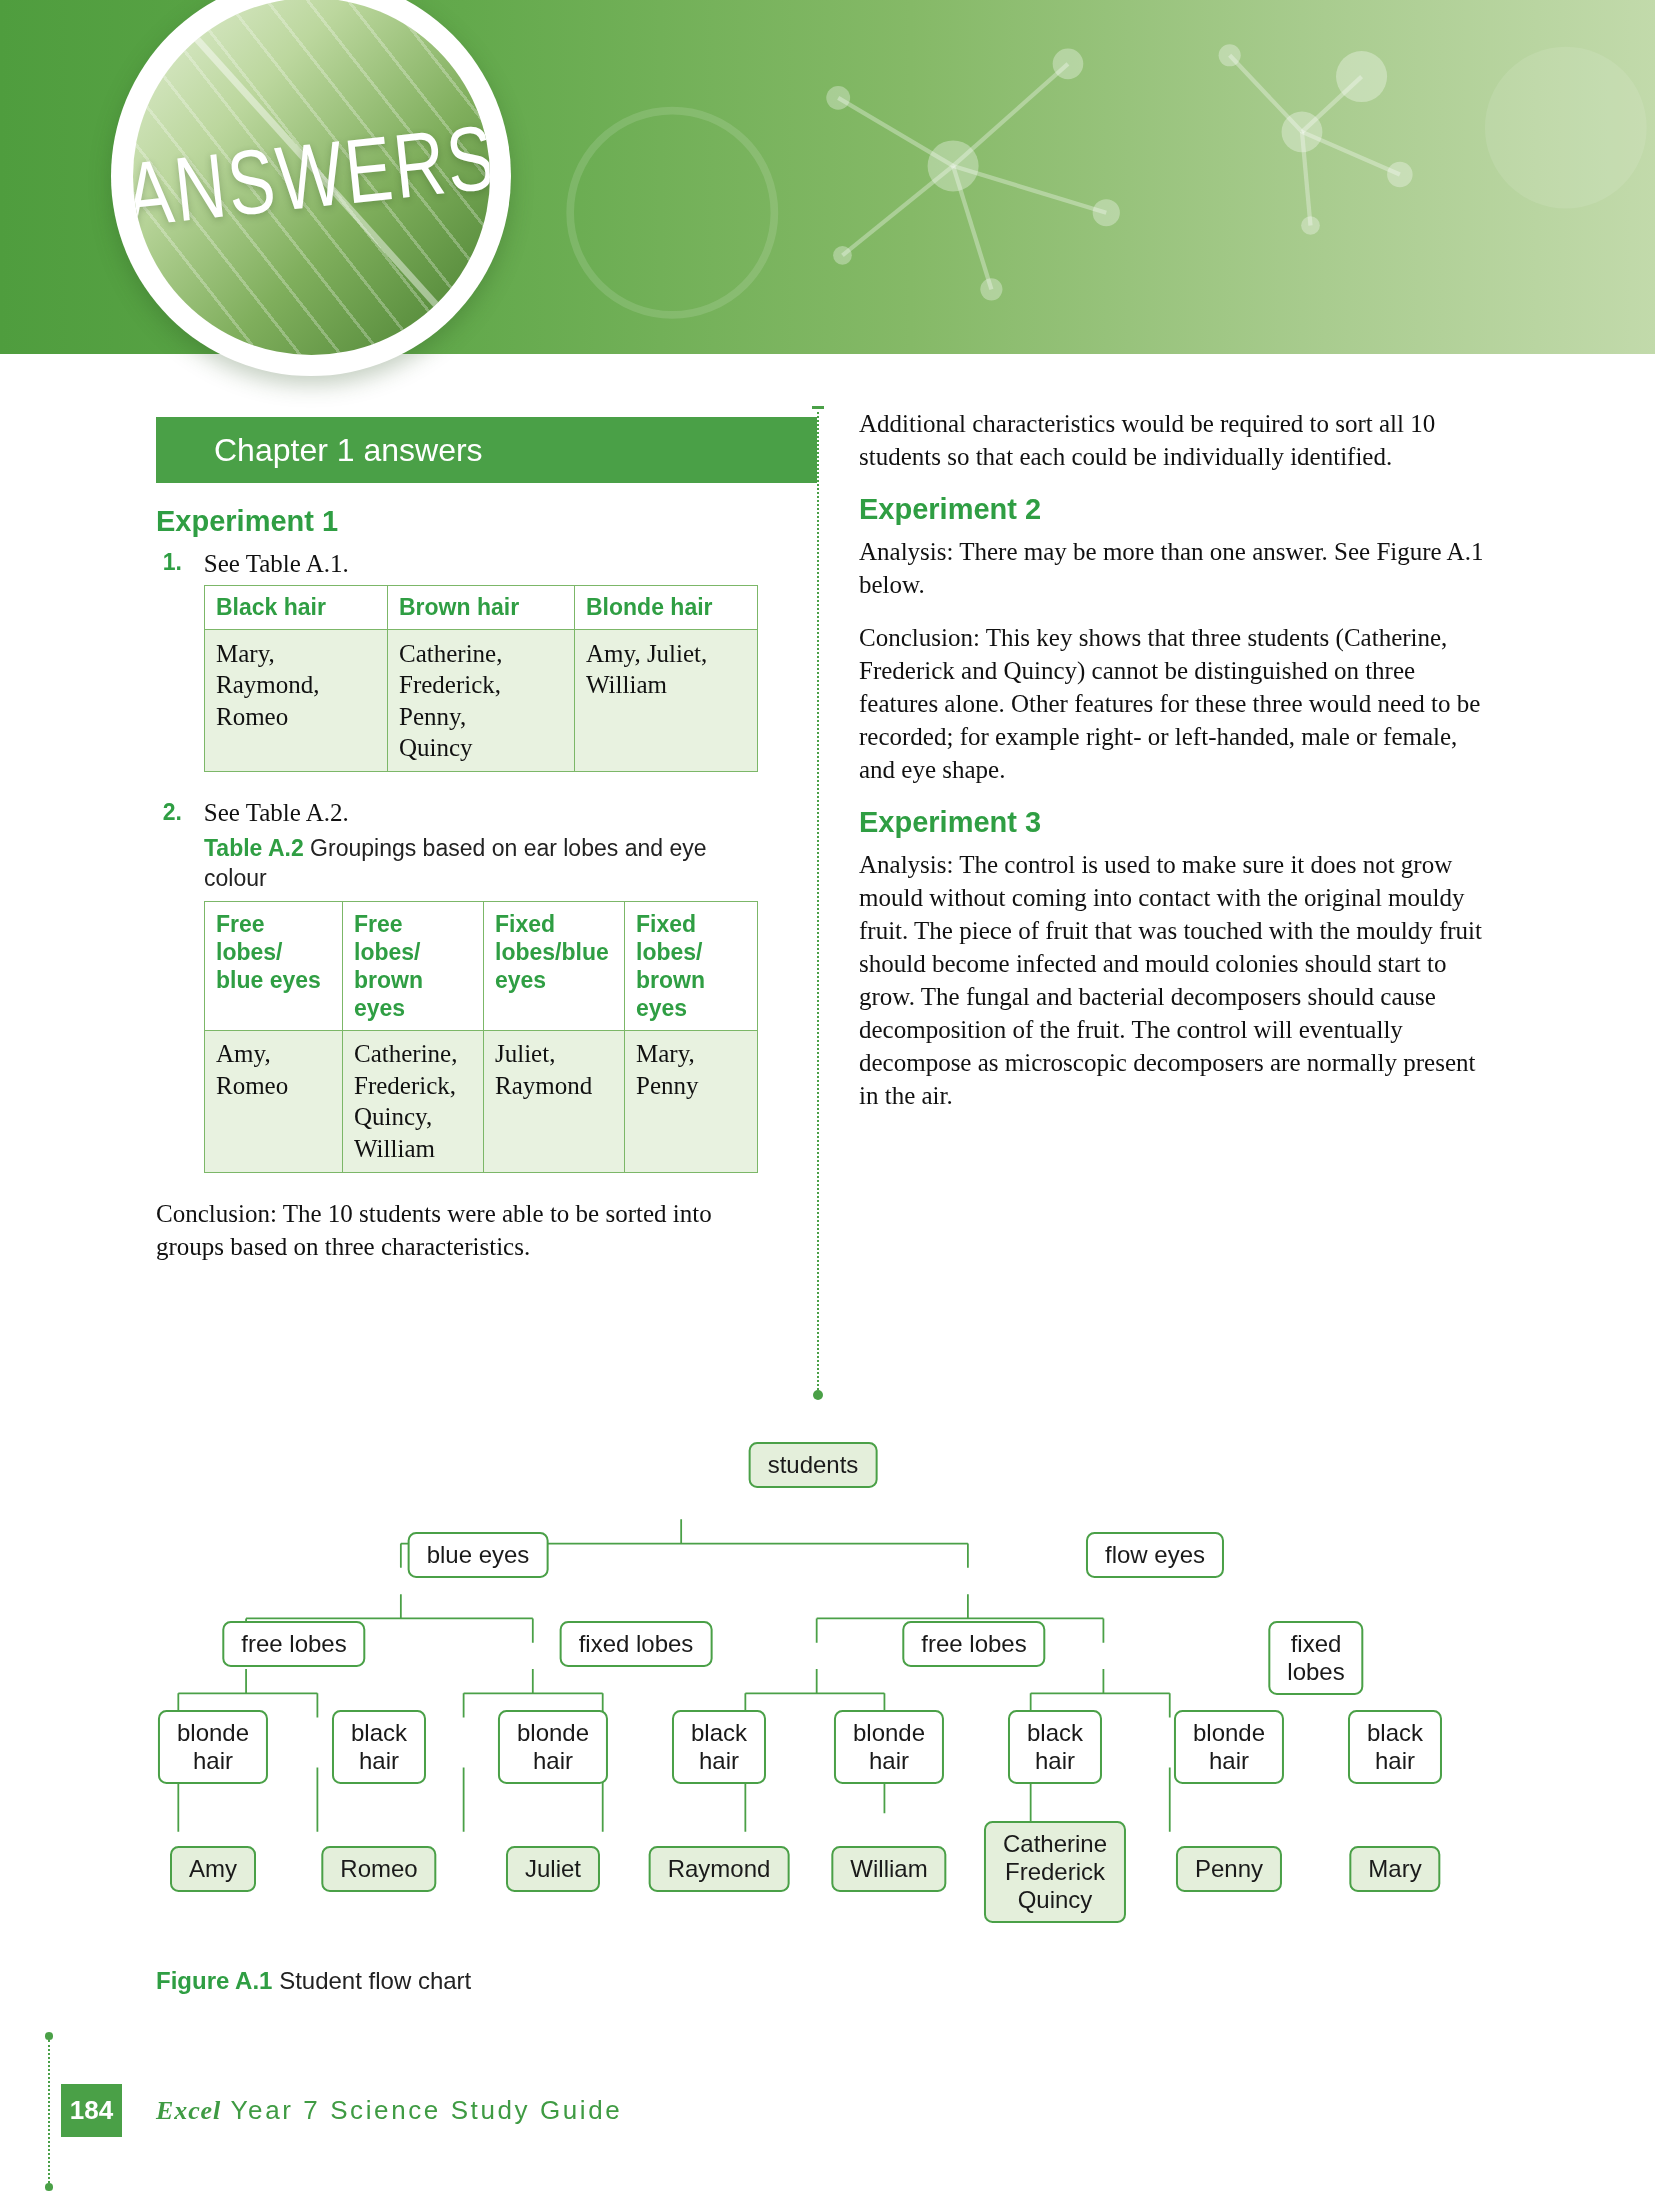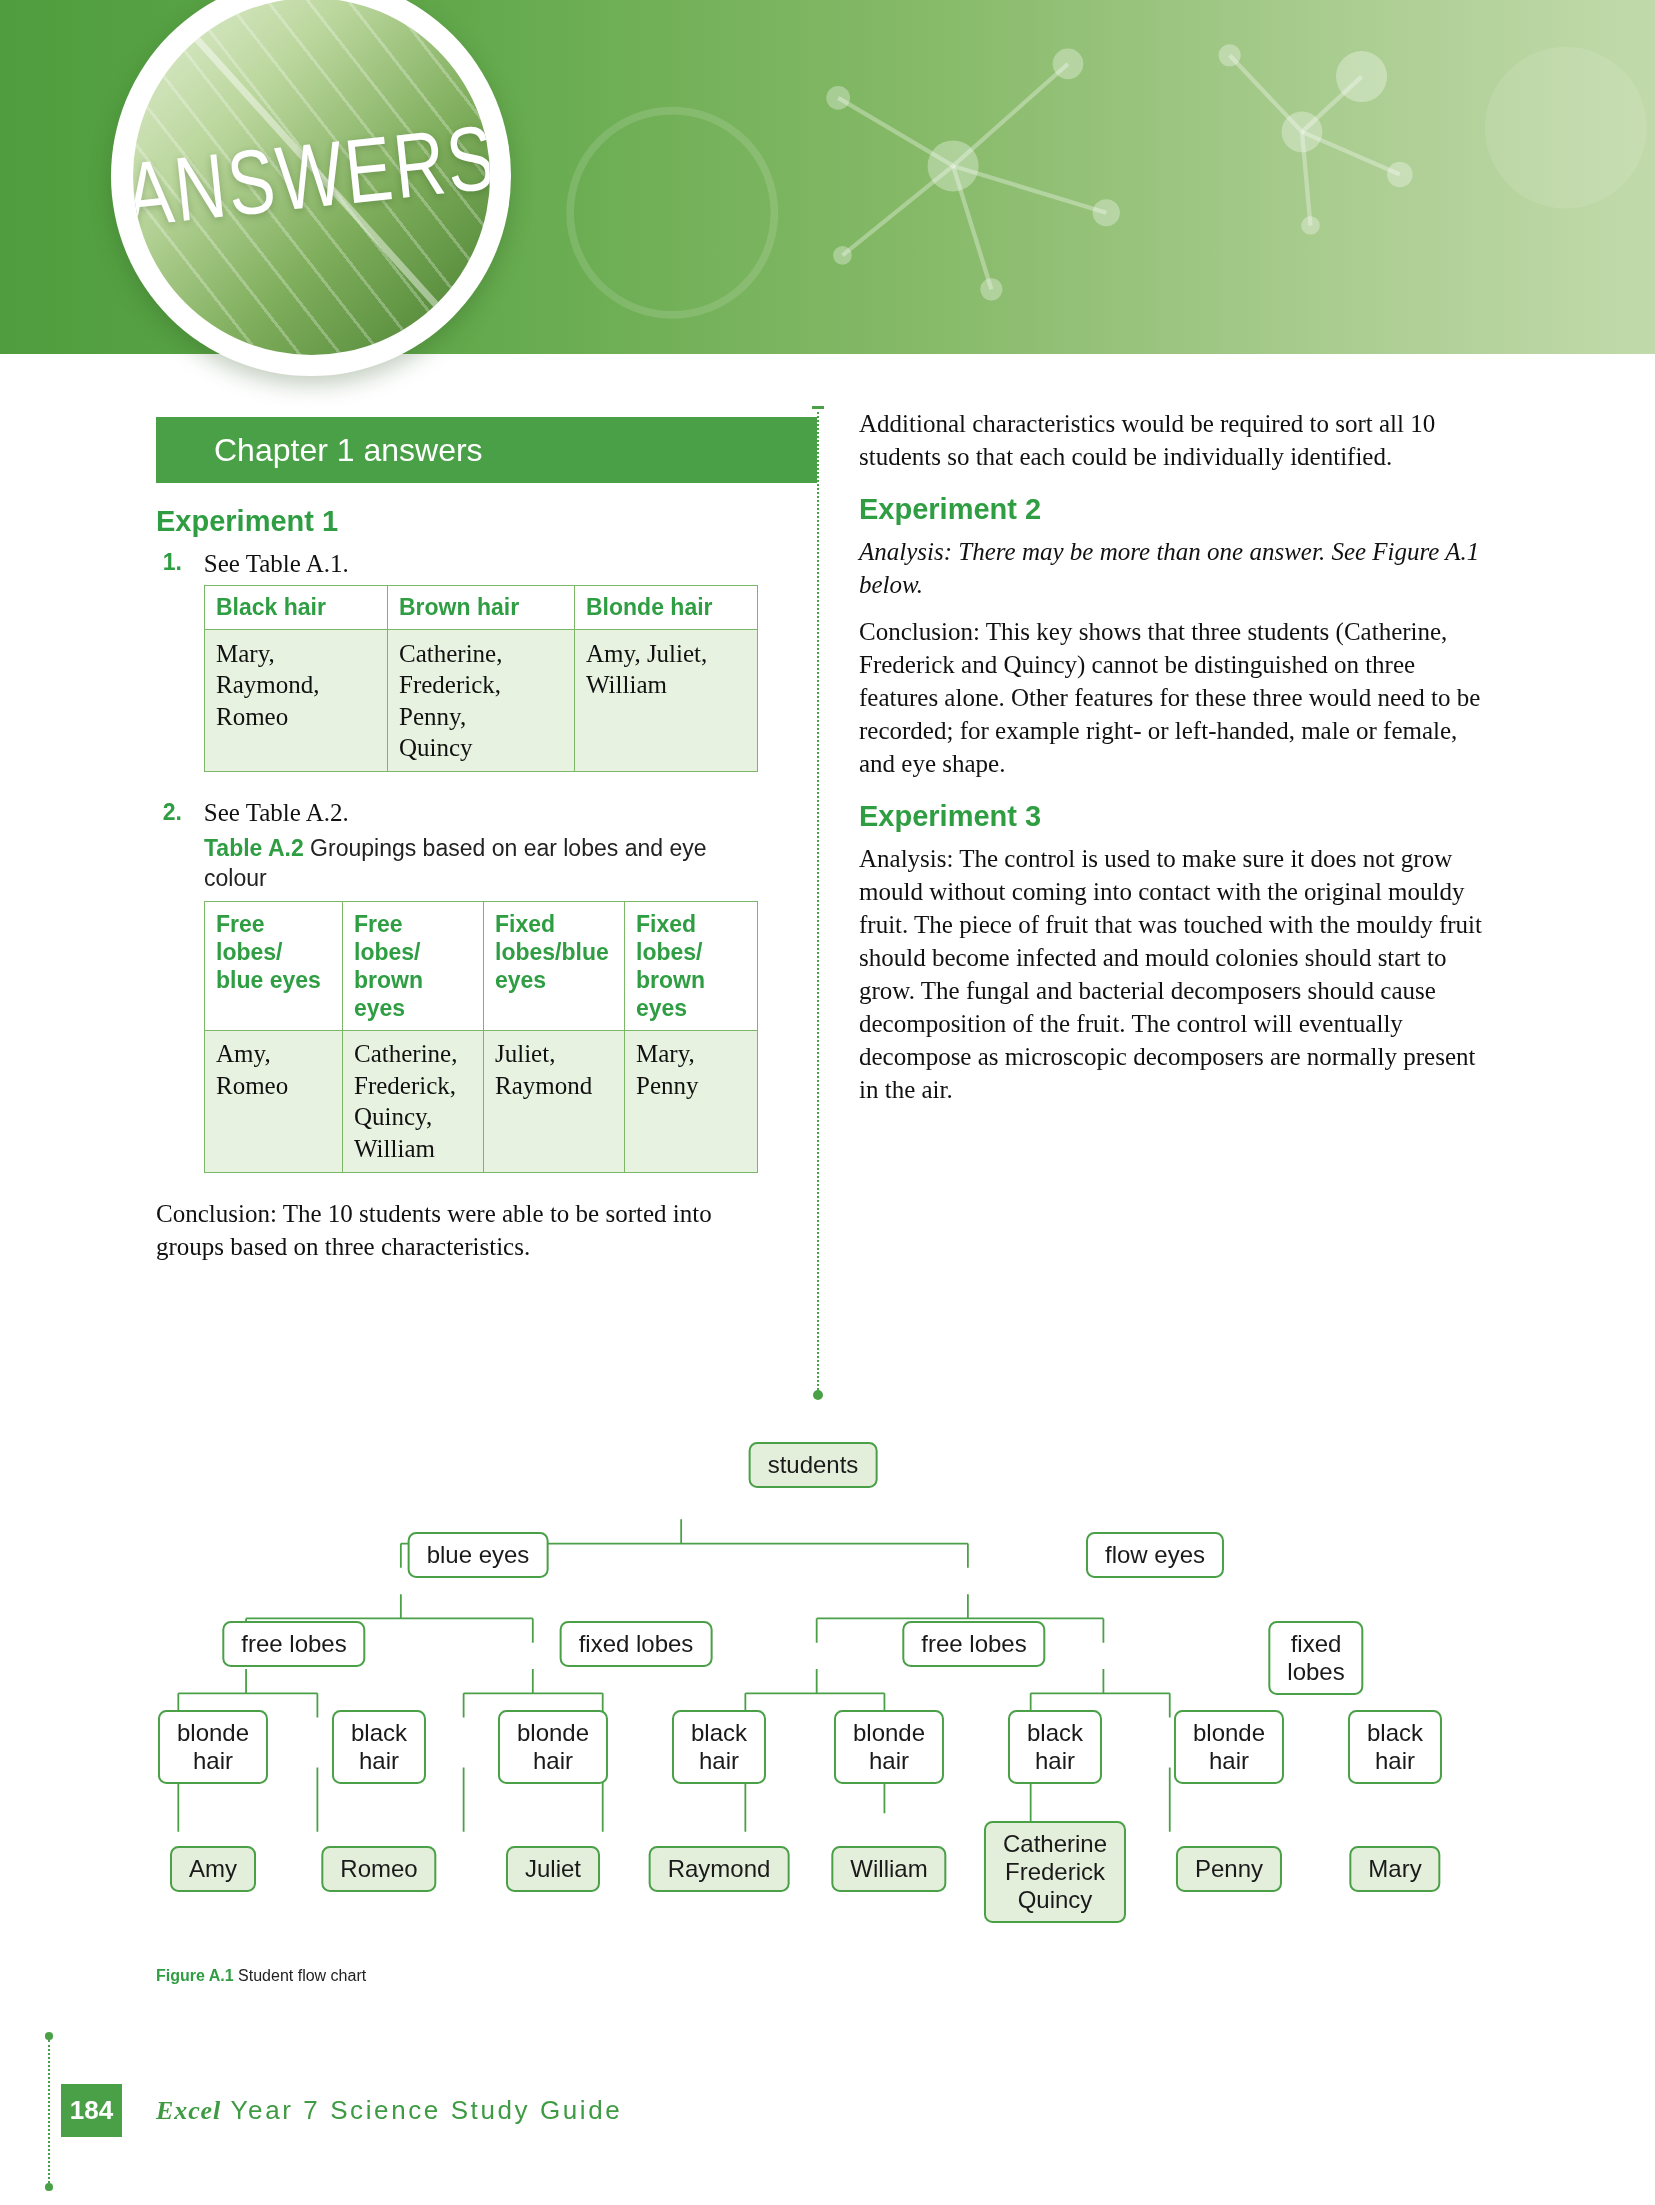--- a/index.html
+++ b/index.html
@@ -56,21 +56,21 @@
 
   
   .flowchart{position:absolute;left:0;top:1438px;width:1388px;height:562px;}
   .fc-lines{position:absolute;inset:0;width:100%;height:100%;}
   .fnode{position:absolute;transform:translateX(-50%);border:2.6px solid #4aa047;border-radius:8.5px;
           background:#ffffff;font-family:"Liberation Sans",sans-serif;font-size:24px;line-height:28px;
           color:#1a1a1a;padding:6.8px 17px;text-align:center;white-space:pre-line;}
   .fnode.tint{background:#e4efdb;}
 
   .fig-caption{position:absolute;left:156px;top:1967px;font-family:"Liberation Sans",sans-serif;
-          font-size:16px;color:#222;margin:0;}
+          font-size:24px;color:#222;margin:0;}
 
   
   .footer-dotline{position:absolute;left:48px;top:2040px;height:143px;width:0;border-left:2.6px dotted #4aa047;}
   .footer-dotline::before,.footer-dotline::after{content:"";position:absolute;left:-5.1px;width:7.7px;height:7.7px;border-radius:50%;background:#4aa047;}
   .footer-dotline::before{top:-7.7px;}
   .footer-dotline::after{bottom:-7.7px;}
   .pagenum{position:absolute;left:61px;top:2084px;width:61px;height:53px;background:#4aa047;
           color:#ffffff;font-family:"Liberation Sans",sans-serif;font-weight:bold;font-size:26px;
           display:flex;align-items:center;justify-content:center;}
   .book-title{position:absolute;left:156px;top:2095px;color:#3f9b43;font-size:26px;margin:0;}
@@ -207,21 +207,21 @@
       </tbody>
     </table>
 
     <p class="body">Conclusion: The 10 students were able to be sorted into groups based on three characteristics.</p>
   </section>
 
   <section class="col-right">
     <p class="body">Additional characteristics would be required to sort all 10 students so that each could be individually identified.</p>
 
     <h2 class="exp-heading">Experiment 2</h2>
-    <p class="body" style="margin-bottom:14px;font-style:italic;">Analysis: There may be more than one answer. See Figure A.1 below.</p>
+    <p class="body" style="margin-bottom:20px;">Analysis: There may be more than one answer. See Figure A.1 below.</p>
     <p class="body">Conclusion: This key shows that three students (Catherine, Frederick and Quincy) cannot be distinguished on three features alone. Other features for these three would need to be recorded; for example right- or left-handed, male or female, and eye shape.</p>
 
     <h2 class="exp-heading">Experiment 3</h2>
     <p class="body" style="margin-bottom:5.1px;">Analysis: The control is used to make sure it does not grow mould without coming into contact with the original mouldy fruit. The piece of fruit that was touched with the mouldy fruit should become infected and mould colonies should start to grow. The fungal and bacterial decomposers should cause decomposition of the fruit. The control will eventually decompose as microscopic decomposers are normally present in the air.</p>
   </section>
 
   <div class="flowchart">
     <svg class="fc-lines" viewBox="0 0 1946 660">
       <path fill="none" stroke="#4aa047" stroke-width="2.5" d="
         M955 50 V84 M562 84 H1357 M562 84 V118 M1357 84 V118

